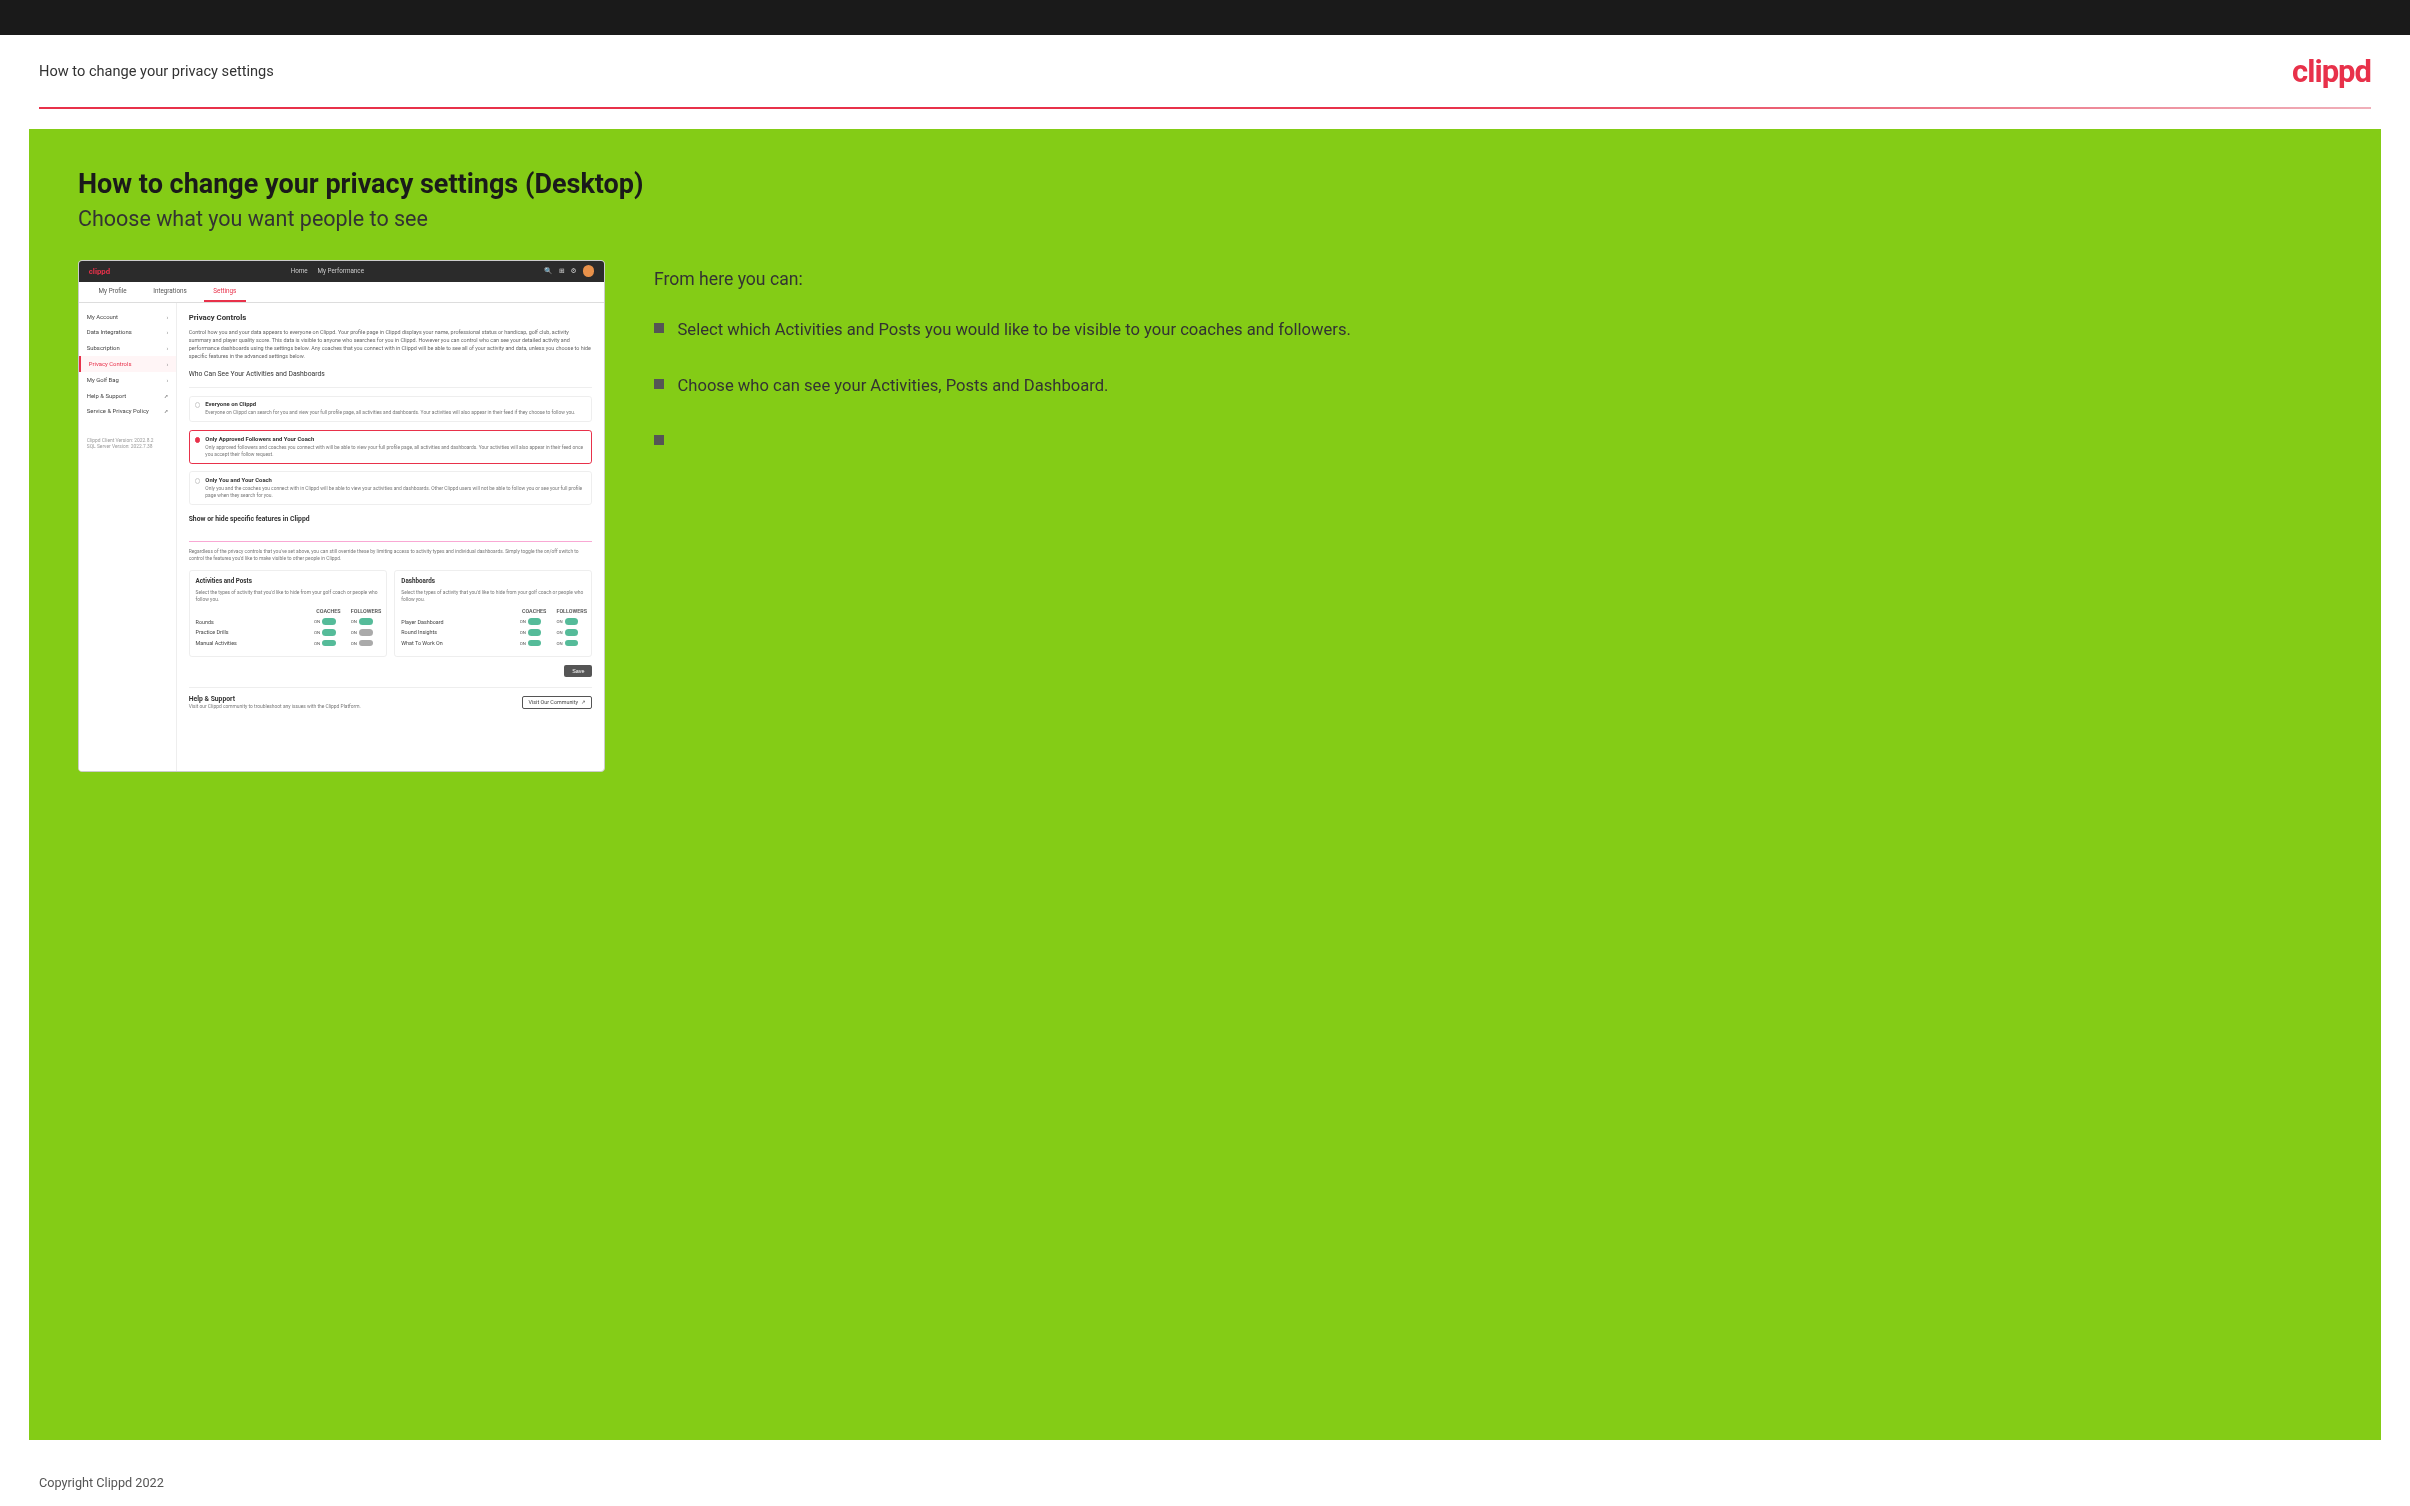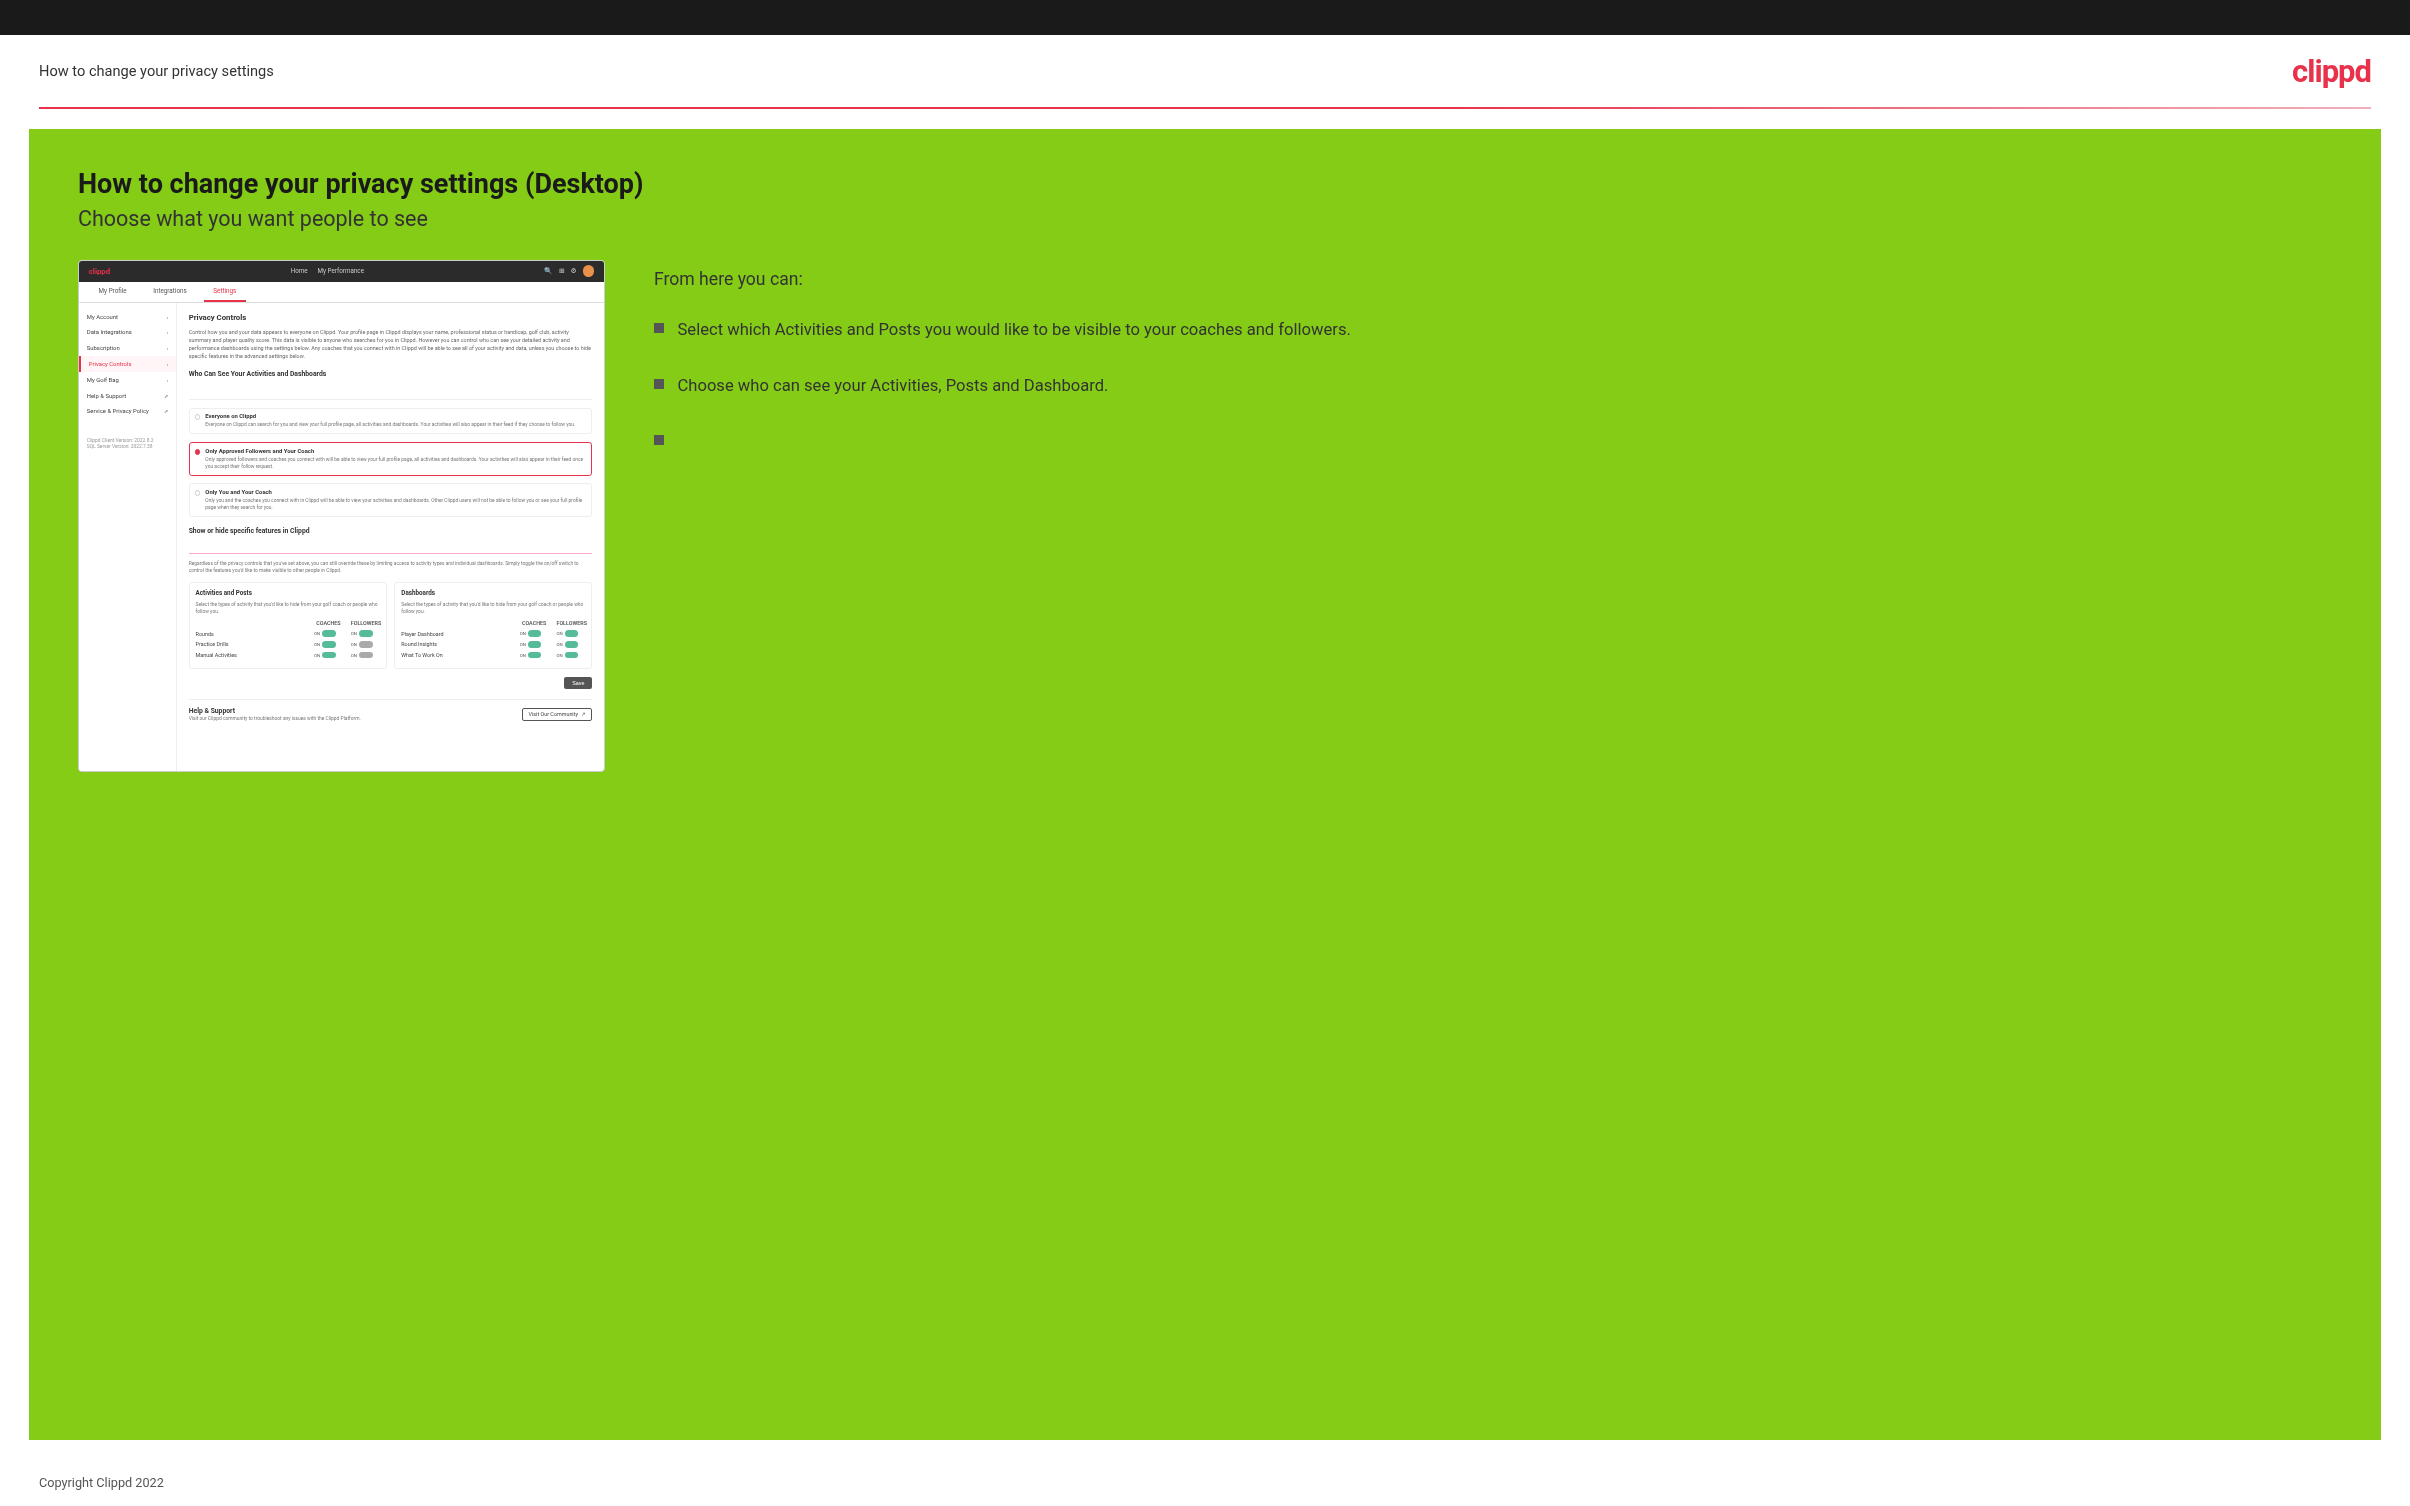--- a/index.html
+++ b/index.html
@@ -190,24 +190,24 @@
     }
     .mock-section-desc {
       font-size: 5.4px;
       color: #666;
       line-height: 1.5;
       margin-bottom: 9.8px;
     }
 
     .mock-who-can-see-title {
       font-size: 6.8px;
-      font-weight: 700;
+      font-weight: 400;
       color: #333;
       border-bottom: 1px solid #eee;
-      padding-bottom: 21px;
+      padding-bottom: 9px;
       margin-bottom: 7.8px;
     }
 
     .mock-radio-option {
       display: flex;
       align-items: flex-start;
       gap: 4.9px;
       margin-bottom: 7.8px;
       padding: 4.9px;
       border: 1px solid #eee;

